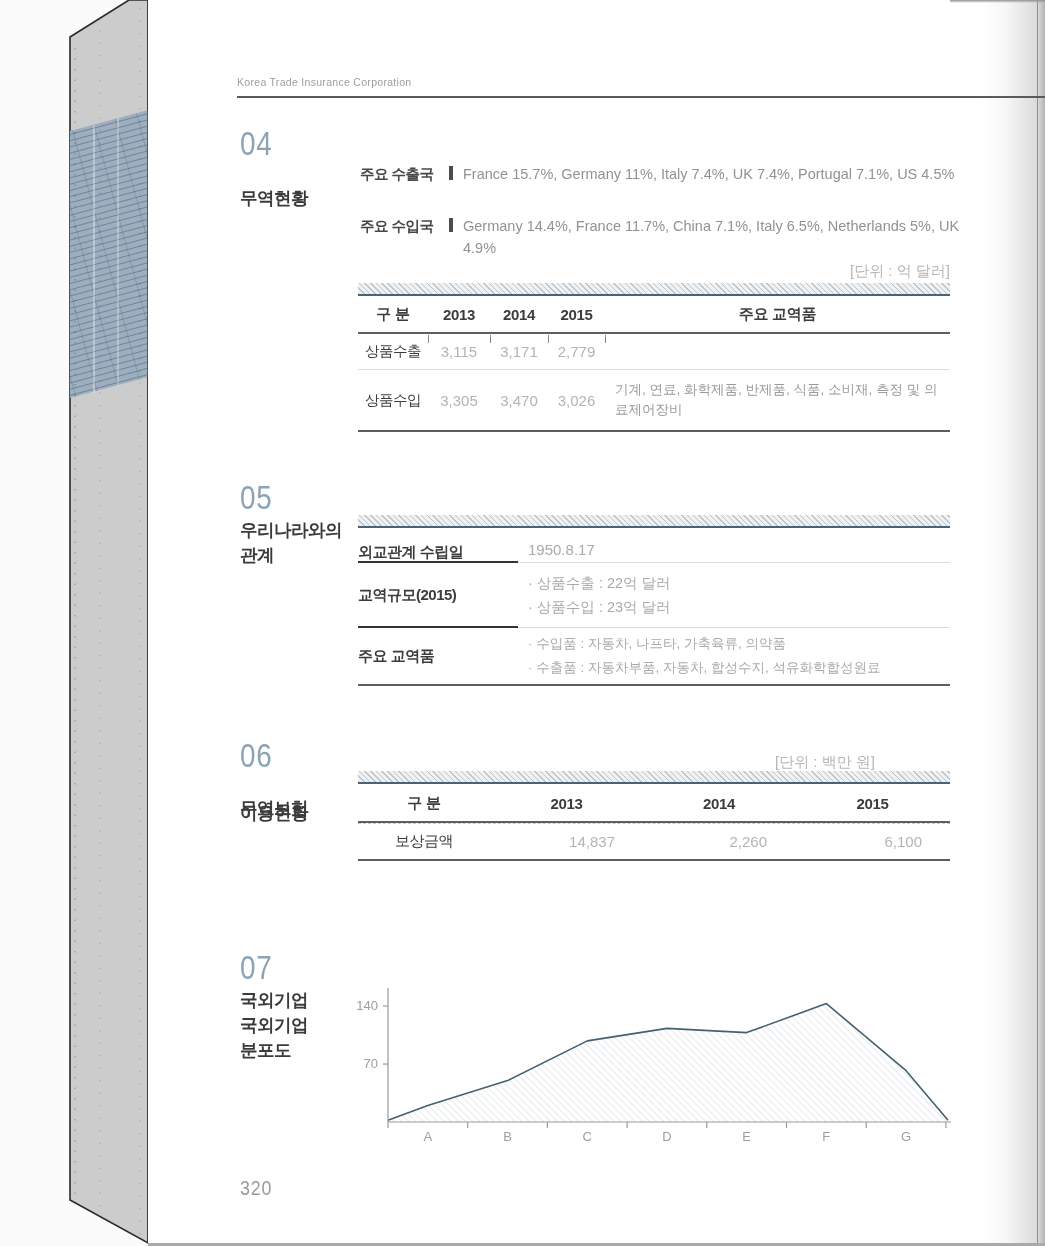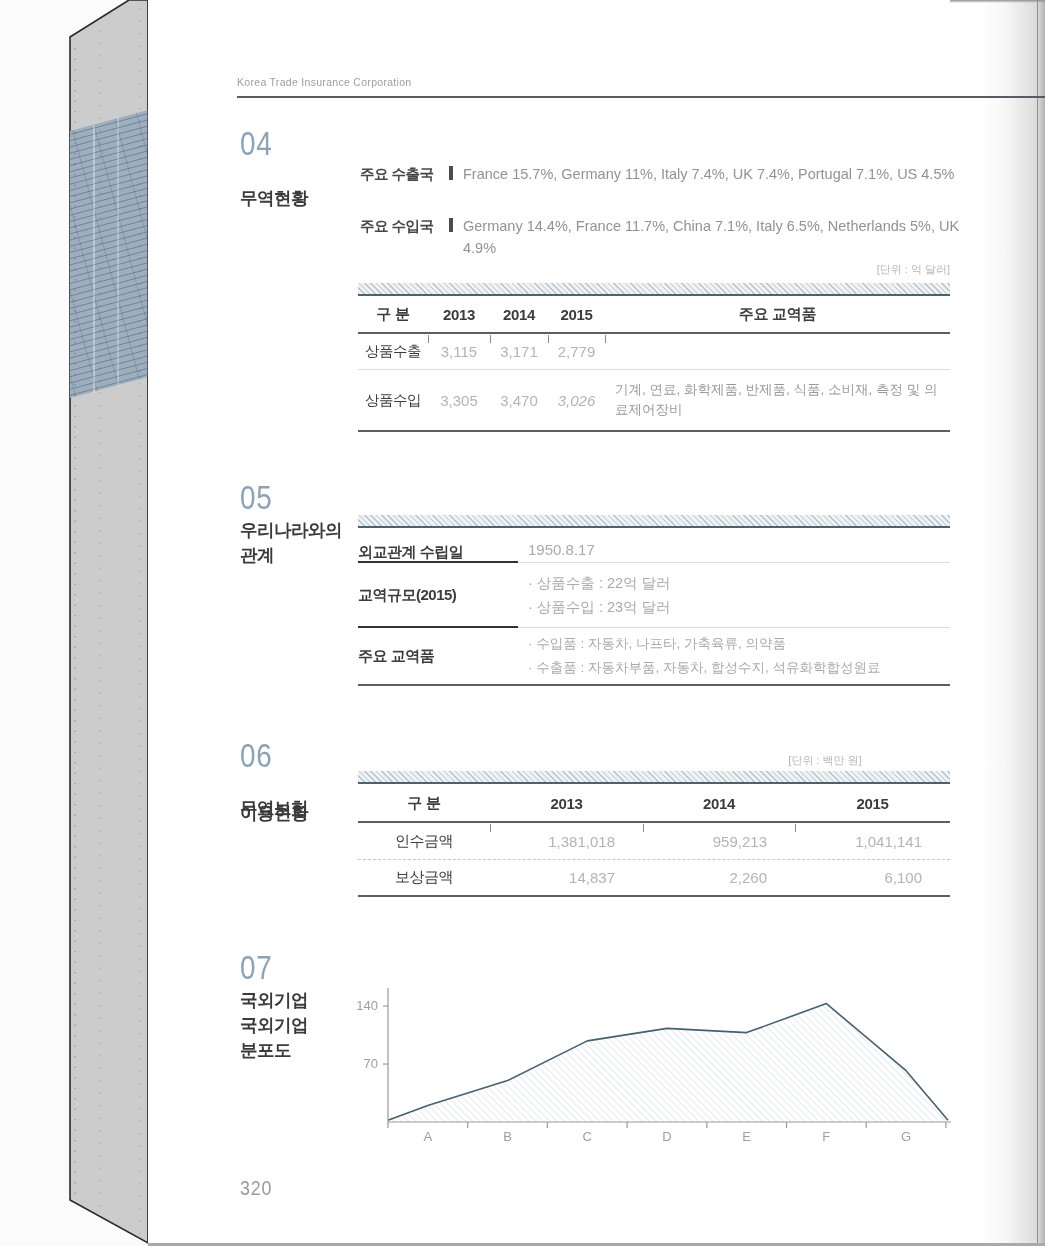--- a/index.html
+++ b/index.html
@@ -19,21 +19,21 @@
   .bottom-strip{left:148px;top:1243px;width:897px;height:3px;background:#a9a9a9;}
   .top-right-edge{left:950px;top:0;width:95px;height:3px;background:linear-gradient(#909090,rgba(144,144,144,0));}
   
   .brand{font-size:10.5px;color:#9aa0a4;letter-spacing:.3px;}
   .head-rule{height:2px;background:#565c61;}
   .sec-num{font-size:34px;font-weight:300;color:#8ba3b5;transform:scaleX(.82);transform-origin:left top;letter-spacing:1px;}
   .sec-title{font-size:17.5px;font-weight:700;color:#3a3a3a;letter-spacing:-0.5px;}
   .lbl{font-size:14.5px;font-weight:700;color:#474747;letter-spacing:-0.5px;}
   .sep-bar{width:4px;height:14px;background:#4c4c4c;}
   .body-txt{font-size:14.5px;color:#929292;line-height:22px;}
-  .unit{font-size:11px;color:#b6b6b6;text-align:right;}
+  .unit{font-size:15px;color:#b6b6b6;text-align:right;}
   .hatchbar{height:11px;
     background-color:#eef2f5;
     background-image:repeating-linear-gradient(45deg, rgba(148,158,166,.55) 0 1px, rgba(0,0,0,0) 1px 4px);
     border-bottom:2.5px solid #4a6374;}
   
   .trow{display:flex;align-items:center;position:relative;}
   .cell{box-sizing:border-box;}
   .th{font-size:15px;font-weight:700;color:#3c3c3c;text-align:center;letter-spacing:-0.3px;}
   .num{font-size:15px;color:#b4b4b4;text-align:center;}
   .numr{font-size:15px;color:#b4b4b4;text-align:right;padding-right:28px;}
@@ -111,21 +111,21 @@
     <div class="cell rowlbl" style="width:70px;">상품수출</div>
     <div class="cell num" style="width:62px;">3,115</div>
     <div class="cell num" style="width:58px;">3,171</div>
     <div class="cell num" style="width:57px;">2,779</div>
   </div>
   <div class="rule-light"></div>
   <div class="trow" style="height:60px;">
     <div class="cell rowlbl" style="width:70px;">상품수입</div>
     <div class="cell num" style="width:62px;">3,305</div>
     <div class="cell num" style="width:58px;">3,470</div>
-    <div class="cell num" style="width:57px;font-style:italic;">3,026</div>
+    <div class="cell num" style="width:57px;">3,026</div>
     <div class="cell goods" style="width:340px;">기계, 연료, 화학제품, 반제품, 식품, 소비재, 측정 및 의료제어장비</div>
   </div>
   <div class="rule-dark"></div>
 </div>
 
 <div class="abs sec-num" style="left:240px;top:478px;">05</div>
 <div class="abs sec-title" style="left:240px;top:518px;">우리나라와의</div>
 <div class="abs sec-title" style="left:240px;top:543px;">관계</div>
 
 <div class="abs hatchbar" style="left:358px;top:515px;width:592px;"></div>
@@ -170,29 +170,20 @@
 <div class="abs hatchbar" style="left:358px;top:771px;width:592px;"></div>
 
 <div class="abs" style="left:358px;top:786px;width:592px;">
   <div class="trow" style="height:35px;">
     <div class="cell th" style="width:132px;">구 분</div>
     <div class="cell th" style="width:153px;">2013</div>
     <div class="cell th" style="width:152px;">2014</div>
     <div class="cell th" style="width:155px;">2015</div>
   </div>
   <div class="rule-dark"></div>
-  <div class="trow" style="height:36px;">
-    <i class="tick" style="left:132px;"></i>
-      <i class="tick" style="left:285px;"></i>
-      <i class="tick" style="left:437px;"></i>
-    <div class="cell rowlbl" style="width:132px;font-size:15px;">인수금액</div>
-    <div class="cell numr" style="width:153px;">1,381,018</div>
-    <div class="cell numr" style="width:152px;">959,213</div>
-    <div class="cell numr" style="width:155px;">1,041,141</div>
-  </div>
   <div class="rule-dash"></div>
   <div class="trow" style="height:35px;">
     <div class="cell rowlbl" style="width:132px;font-size:15px;">보상금액</div>
     <div class="cell numr" style="width:153px;">14,837</div>
     <div class="cell numr" style="width:152px;">2,260</div>
     <div class="cell numr" style="width:155px;">6,100</div>
   </div>
   <div class="rule-dark"></div>
 </div>
 

